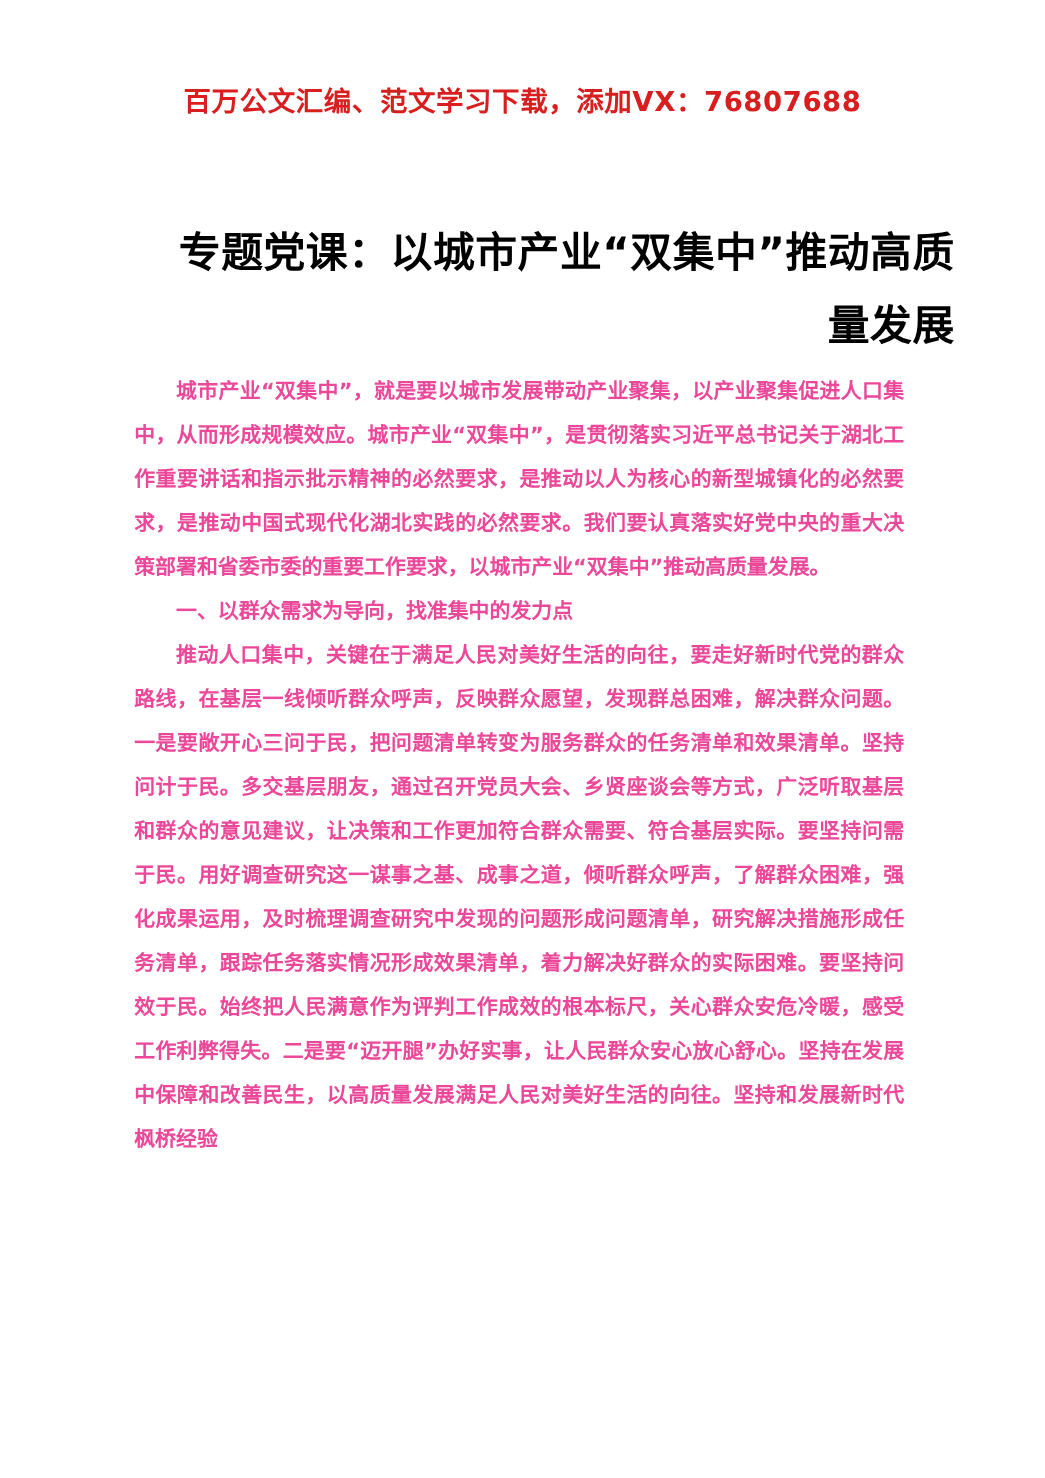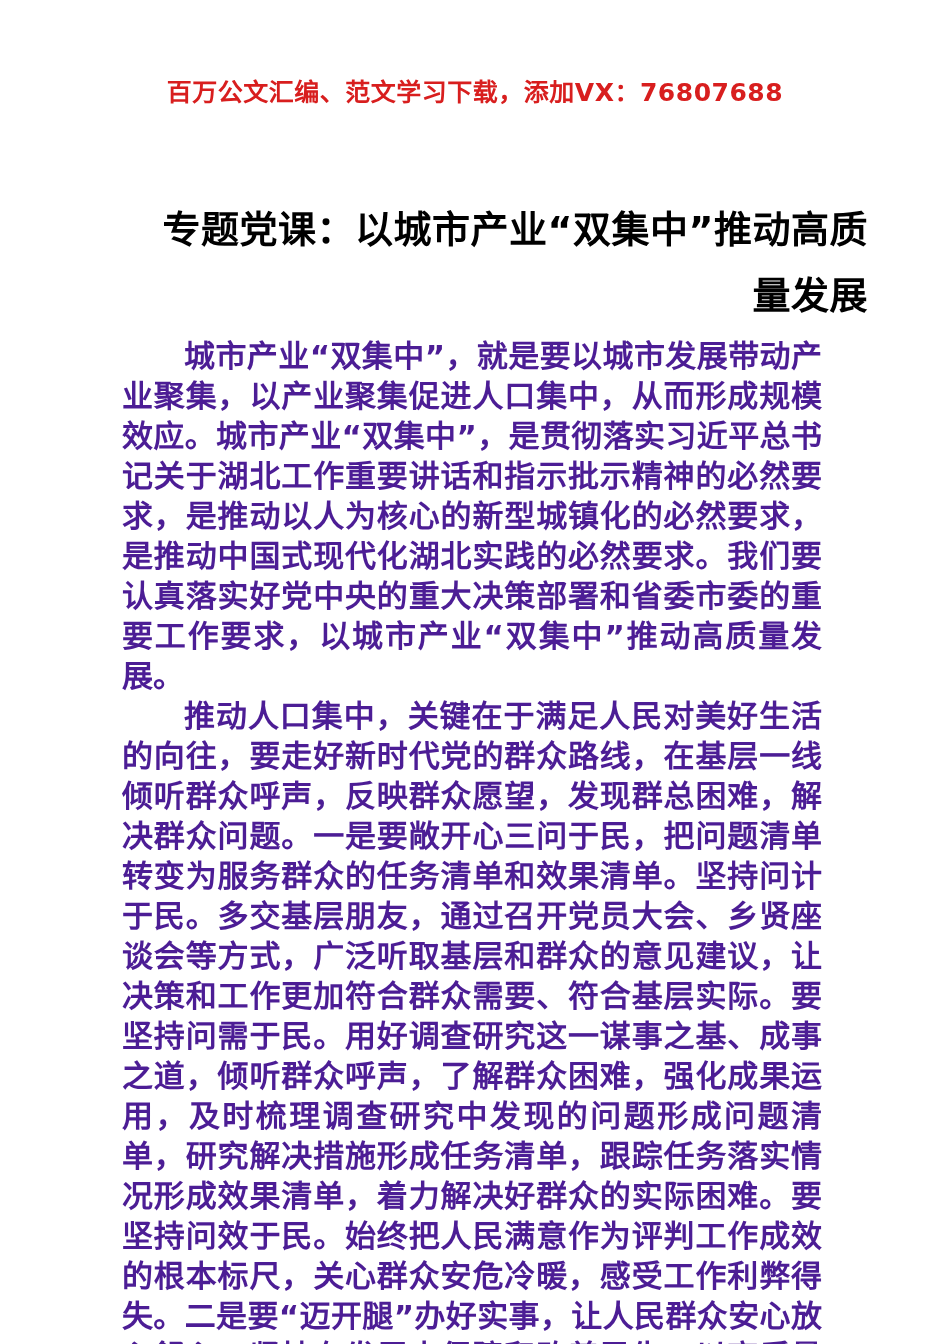--- a/index.html
+++ b/index.html
@@ -60,24 +60,24 @@
   
   .body-block {
     position: absolute;
     top: 336px;
     left: 122px;
     width: 700px;
   }
 
   .para {
     margin: 0;
-    font-size: 31px;
+    font-size: 19px;
     line-height: 40px;
     font-weight: 700;
-    color: #4c1d95;
+    color: #ec4899;
     text-align: justify;
     text-justify: inter-ideograph;
     text-indent: 2em;
     letter-spacing: 0;
     word-break: break-all;
   }
 
   .para.heading {
     text-indent: 2em;
   }
@@ -86,16 +86,17 @@
 <body>
 
 <div class="page">
 
   <div class="promo-header">百万公文汇编、范文学习下载，添加VX：76807688</div>
 
   <h1 class="doc-title">专题党课：以城市产业“双集中”推动高质量发展</h1>
 
   <div class="body-block">
     <p class="para">城市产业“双集中”，就是要以城市发展带动产业聚集，以产业聚集促进人口集中，从而形成规模效应。城市产业“双集中”，是贯彻落实习近平总书记关于湖北工作重要讲话和指示批示精神的必然要求，是推动以人为核心的新型城镇化的必然要求，是推动中国式现代化湖北实践的必然要求。我们要认真落实好党中央的重大决策部署和省委市委的重要工作要求，以城市产业“双集中”推动高质量发展。</p>
+    <p class="para heading">一、以群众需求为导向，找准集中的发力点</p>
     <p class="para">推动人口集中，关键在于满足人民对美好生活的向往，要走好新时代党的群众路线，在基层一线倾听群众呼声，反映群众愿望，发现群总困难，解决群众问题。一是要敞开心三问于民，把问题清单转变为服务群众的任务清单和效果清单。坚持问计于民。多交基层朋友，通过召开党员大会、乡贤座谈会等方式，广泛听取基层和群众的意见建议，让决策和工作更加符合群众需要、符合基层实际。要坚持问需于民。用好调查研究这一谋事之基、成事之道，倾听群众呼声，了解群众困难，强化成果运用，及时梳理调查研究中发现的问题形成问题清单，研究解决措施形成任务清单，跟踪任务落实情况形成效果清单，着力解决好群众的实际困难。要坚持问效于民。始终把人民满意作为评判工作成效的根本标尺，关心群众安危冷暖，感受工作利弊得失。二是要“迈开腿”办好实事，让人民群众安心放心舒心。坚持在发展中保障和改善民生，以高质量发展满足人民对美好生活的向往。坚持和发展新时代枫桥经验</p>
   </div>
 
 </div>
 
 </body></html>

